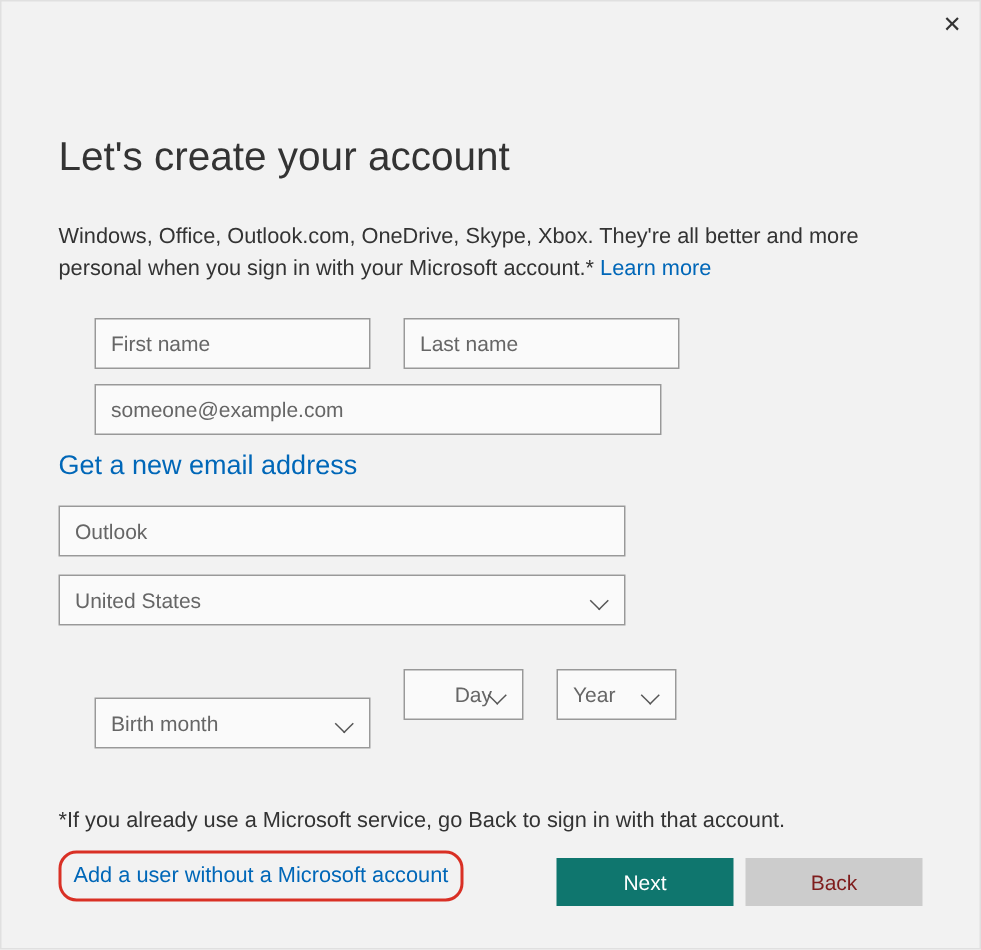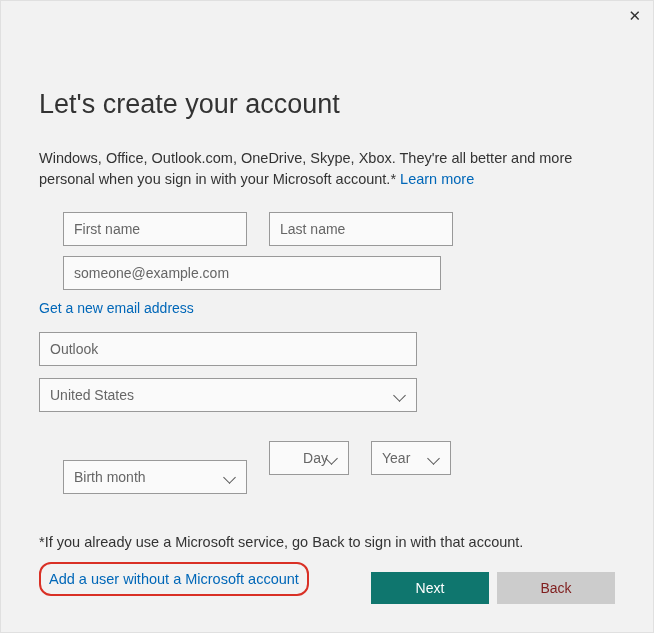--- a/index.html
+++ b/index.html
@@ -72,21 +72,21 @@
     }
     .chev::before {
       content: "";
       position: absolute;
       top: -4px; left: -6px;
       width: 8px; height: 8px;
       border-right: 1.5px solid #555;
       border-bottom: 1.5px solid #555;
       transform: rotate(45deg);
     }
-    .new-email { font-size: 14px; color: #0067b8; margin: 6px 0 16px 0; cursor: pointer; }
+    .new-email { font-size: 18px; color: #0067b8; margin: 6px 0 16px 0; cursor: pointer; }
     .footnote { font-size: 14.5px; color: #333; margin-top: 40px; margin-bottom: 12px; }
     .add-user-wrap {
       border: 2.5px solid #d93025;
       padding: 6px 8px;
       display: inline-block;
       border-radius: 12px;
     }
     .add-user { font-size: 14.5px; color: #0067b8; cursor: pointer; }
     .btn-row {
       position: absolute;

